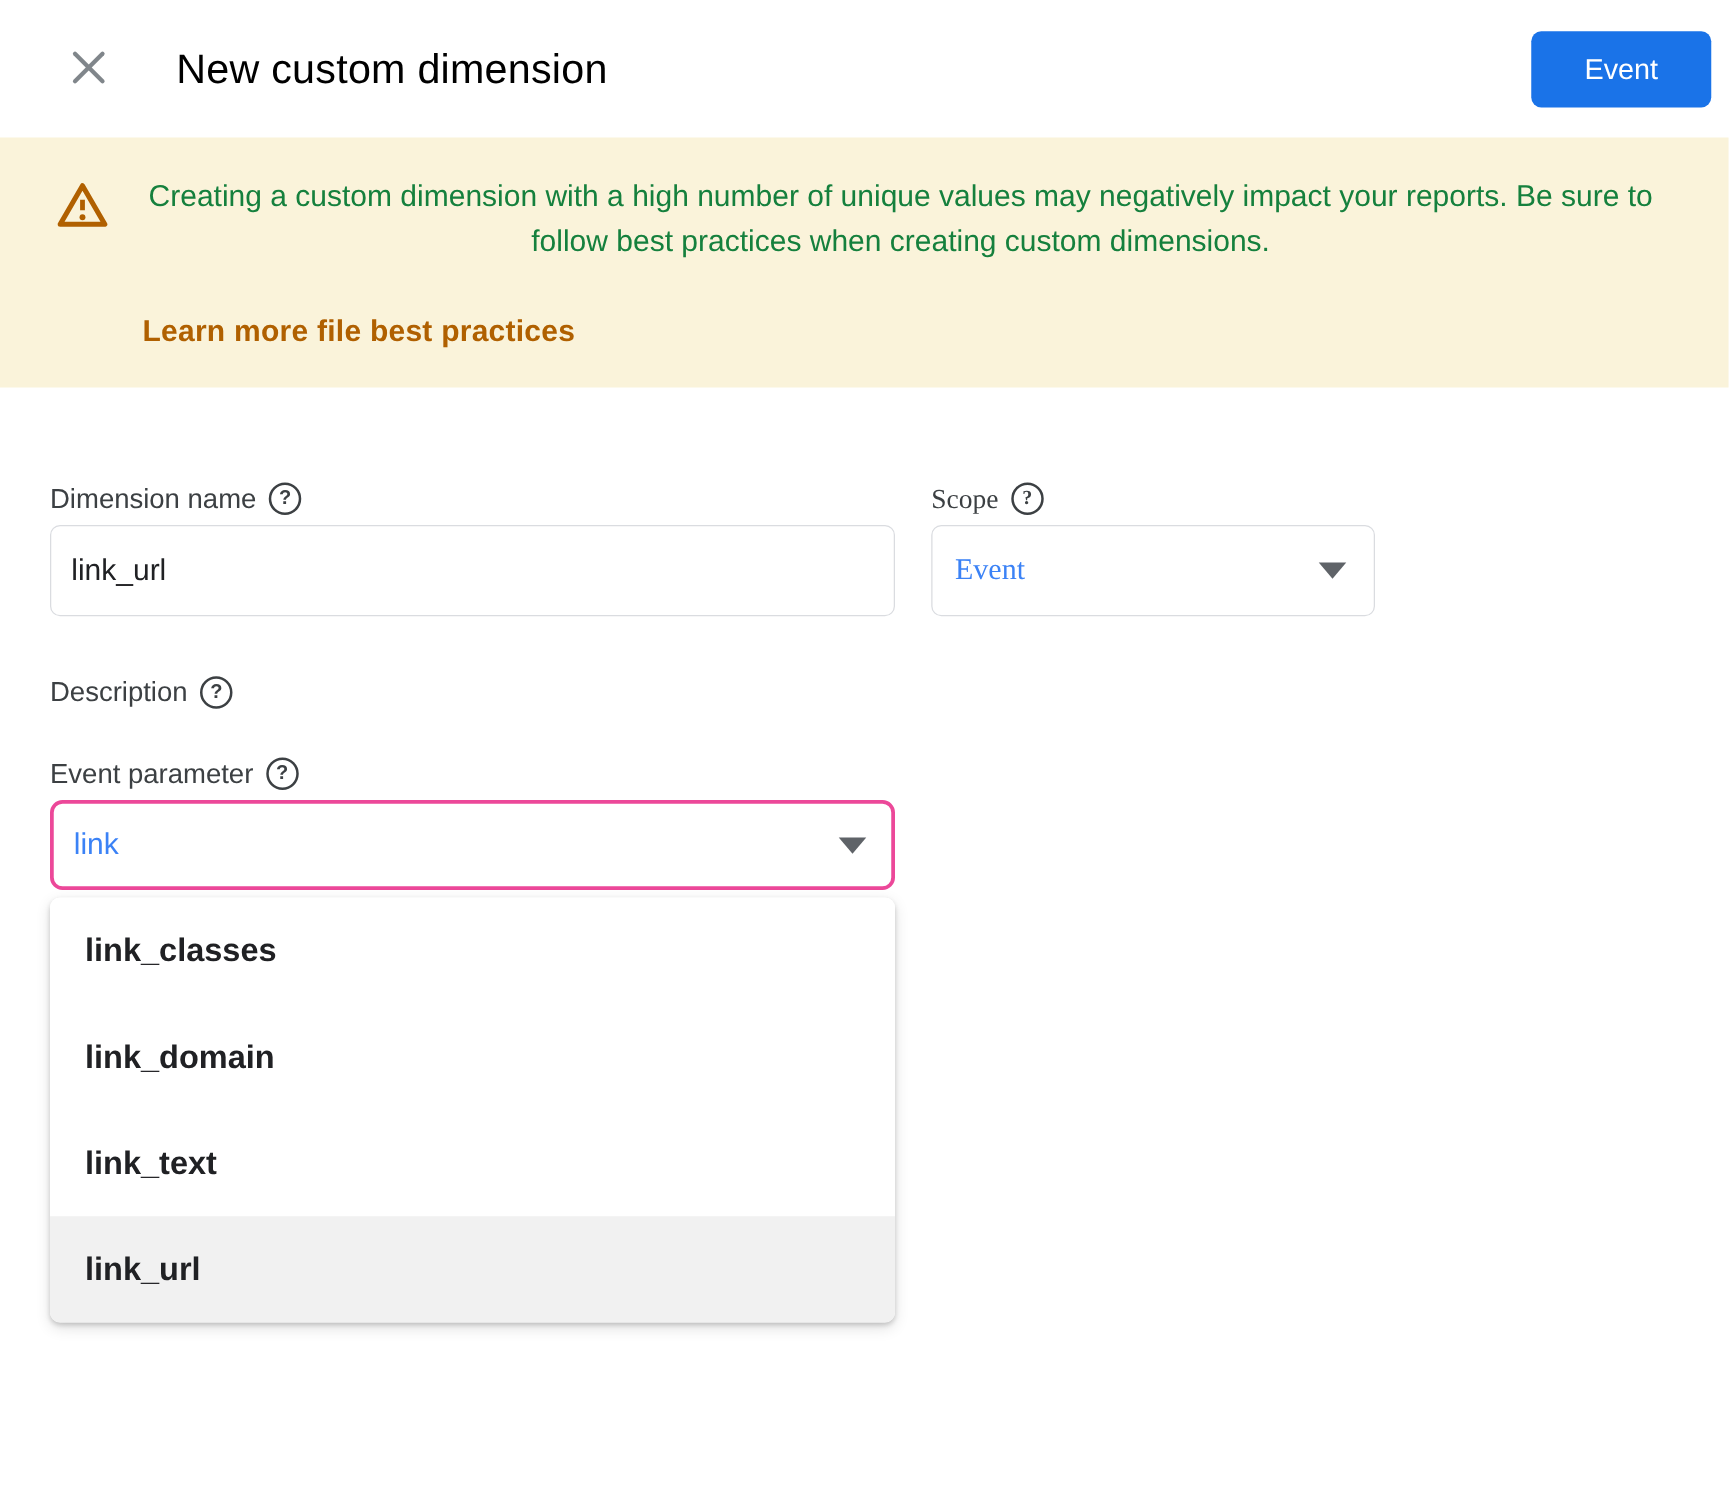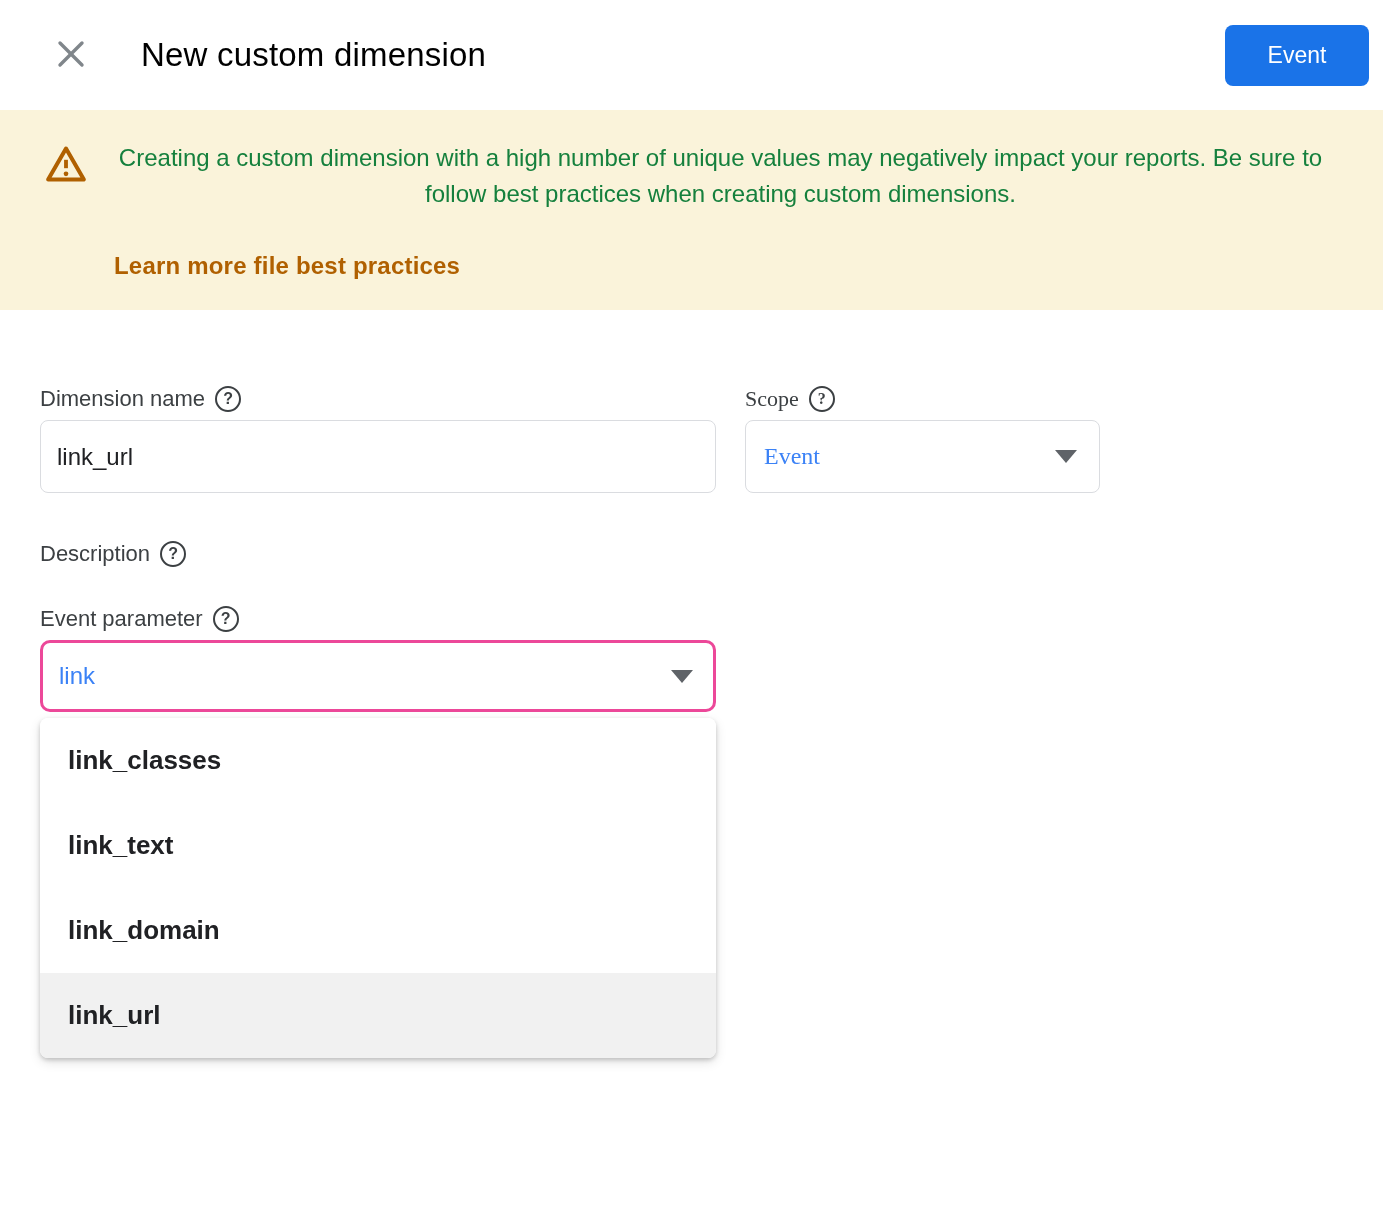--- a/index.html
+++ b/index.html
@@ -230,19 +230,19 @@
       <span>Event parameter</span>
       <span class="help-icon">?</span>
     </div>
     <div class="select-box select-focused">
       <span>link</span>
       <span class="caret"></span>
     </div>
 
     <div class="dropdown" id="dropdown-options">
         <div class="option">link_classes</div>
+        <div class="option">link_domain</div>
         <div class="option">link_text</div>
-        <div class="option">link_domain</div>
         <div class="option highlighted">link_url</div>
       </div>
   </div>
 
 </div>
 
 </body></html>

